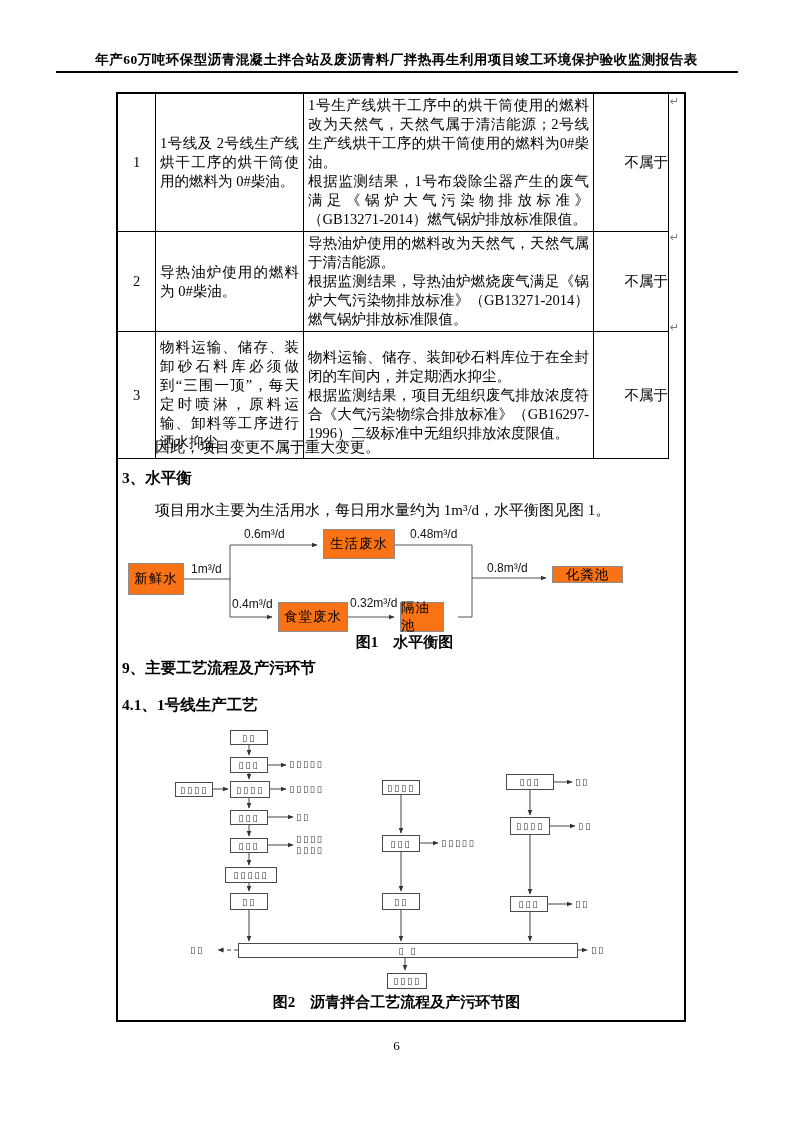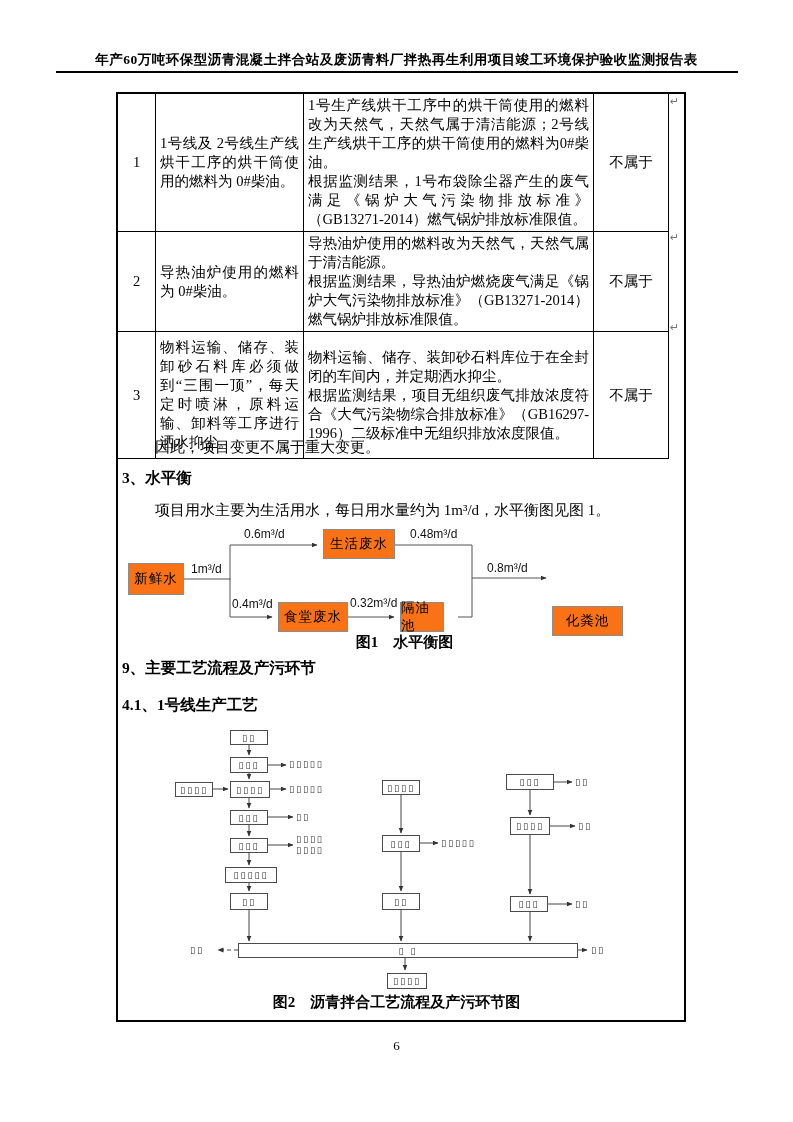--- a/index.html
+++ b/index.html
@@ -16,21 +16,21 @@
   }
   .header-rule { position:absolute; top:71px; left:56px; width:682px; height:2px; background:#000; }
   
   .outer-box { position:absolute; left:116px; top:92px; width:570px; height:930px; border:2px solid #000; }
   
   table.chg { position:absolute; left:117px; top:93px; width:551px; border-collapse:collapse; table-layout:fixed; }
   table.chg td { border:1px solid #000; vertical-align:middle; font-size:14.5px; line-height:19px; }
   td.c-no { text-align:center; }
   td.c-chg { padding:6px 4px; text-align:justify; }
   td.c-det { padding:2px 4px; text-align:justify; }
-  td.c-ver { text-align:center; font-size:15px; }
+  td.c-ver { text-align:right; font-size:15px; }
   .preline { white-space:pre-line; }
   .ret-mark { position:absolute; font-size:11px; color:#777; font-family:"DejaVu Sans",sans-serif; }
   
   .para { position:absolute; font-size:15px; line-height:20px; }
   .hd { position:absolute; font-size:15.5px; font-weight:bold; }
   .fig-caption { position:absolute; left:0; width:793px; text-align:center; font-size:15px; font-weight:bold; }
   
   .wbox {
     position:absolute; border:1px solid #8c8c8c; background:#f97316;
     display:flex; align-items:center; justify-content:center;
@@ -99,21 +99,21 @@
 
   <div class="para" style="left:155px; top:437px;">因此，项目变更不属于重大变更。</div>
   <div class="hd" style="left:122px; top:468px;">3、水平衡</div>
   <div class="para" style="left:155px; top:500px;">项目用水主要为生活用水，每日用水量约为 1m³/d，水平衡图见图 1。</div>
 
   <div>
     <div class="wbox" style="left:128px; top:563px; width:56px; height:32px;">新鲜水</div>
     <div class="wbox" style="left:323px; top:529px; width:72px; height:30px;">生活废水</div>
     <div class="wbox" style="left:278px; top:602px; width:70px; height:30px;">食堂废水</div>
     <div class="wbox" style="left:400px; top:602px; width:44px; height:30px;">隔油池</div>
-    <div class="wbox" style="left:552px; top:566px; width:71px; height:30px;margin-top:40px;">化粪池</div>
+    <div class="wbox" style="left:552px; top:566px; width:71px; height:17px;">化粪池</div>
 
     <div class="wlabel" style="left:191px; top:562px;">1m³/d</div>
     <div class="wlabel" style="left:244px; top:527px;">0.6m³/d</div>
     <div class="wlabel" style="left:410px; top:527px;">0.48m³/d</div>
     <div class="wlabel" style="left:487px; top:561px;">0.8m³/d</div>
     <div class="wlabel" style="left:232px; top:597px;">0.4m³/d</div>
     <div class="wlabel" style="left:350px; top:596px;">0.32m³/d</div>
   </div>
   <div class="fig-caption" style="top:633px;margin-left:8px;">图1　水平衡图</div>
 

